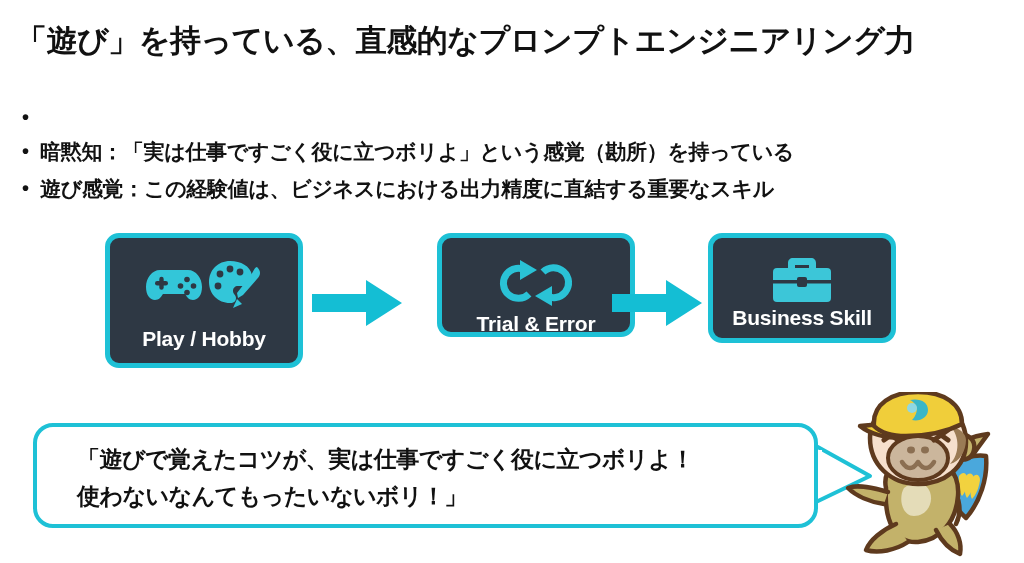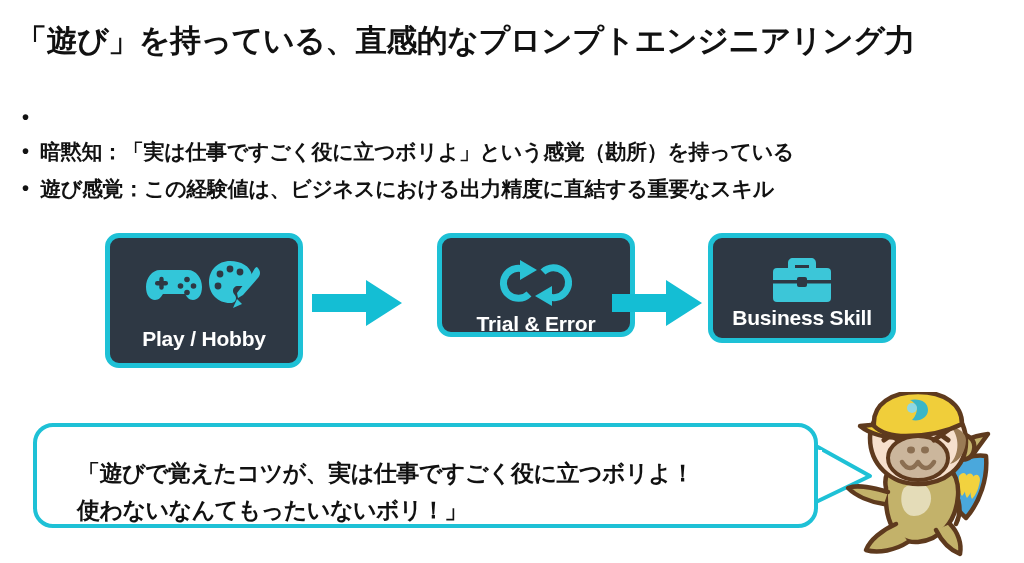--- a/index.html
+++ b/index.html
@@ -87,21 +87,21 @@
     position:absolute;
     left:33px; top:423px;
     width:785px; height:105px;
     border:4px solid #1ec1d6;
     border-radius:20px;
     background:#ffffff;
     z-index:3;
   }
   #speech-text {
     position:absolute;
-    left:40px; top:28px;
+    left:40px; top:14px;
     width:700px;
     font-size:23px;
     font-weight:bold;
     color:#111111;
     line-height:1.62;
     letter-spacing:-0.5px;
     white-space:pre-line;
   }
   #speech-tail {
     position:absolute;

